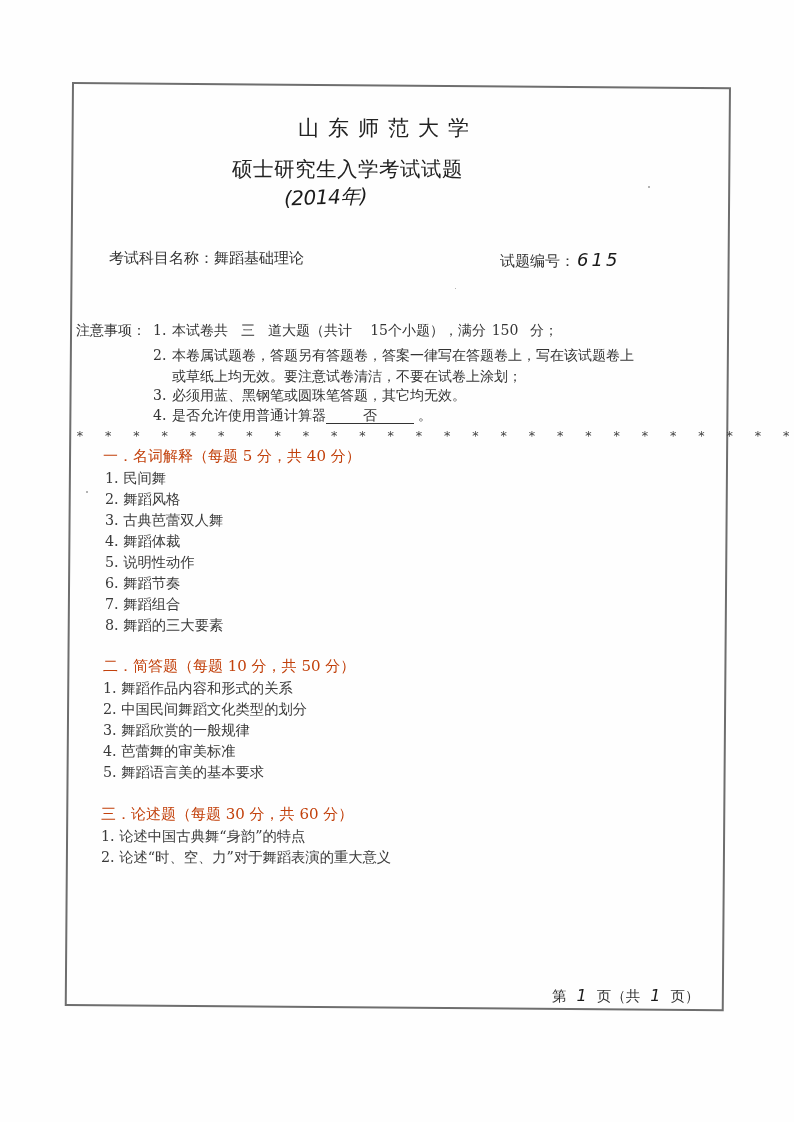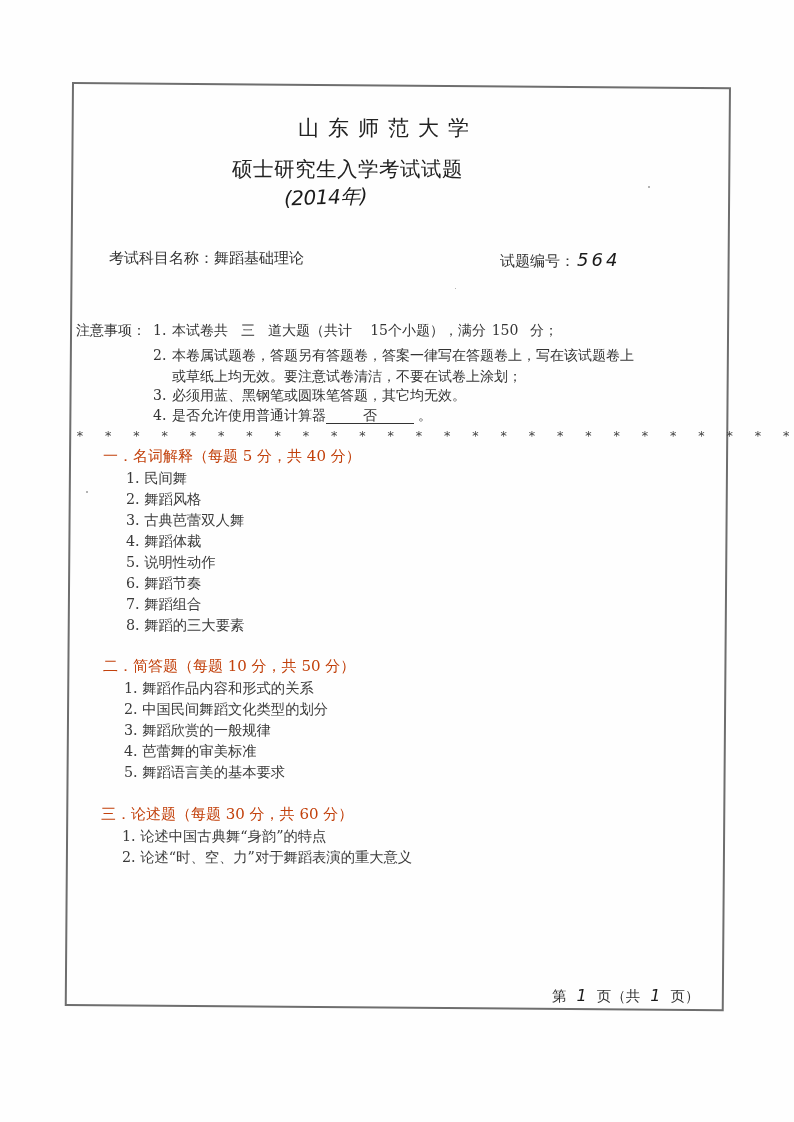--- a/index.html
+++ b/index.html
@@ -109,21 +109,20 @@
       font-family: "DejaVu Sans Mono", "Liberation Mono", monospace;
     }
 
     .section-title {
       font-size: 15px;
       color: #c2410c;
     }
     .item {
       font-size: 14.3px;
       color: #3a3a3a;
-      margin-left: 21px;
     }
     .speck {
       position: absolute;
       width: 2px; height: 2px;
       border-radius: 1px;
       background: #9a9a9a;
     }
     .footer {
       left: 552px; top: 986px;
       font-size: 14.5px;
@@ -147,21 +146,21 @@
   <div class="frame-left-fade"></div>
 
   <div class="abs univ">山东师范大学</div>
   <div class="abs exam-title">硕士研究生入学考试试题</div>
   <div class="abs year">(2014年)</div>
 
   <div class="abs subject">
     <span>考试科目名称：</span><span>舞蹈基础理论</span>
   </div>
   <div class="abs code" style="left:500px;">
-    <span>试题编号：</span><span class="hand">564</span>
+    <span>试题编号：</span><span class="hand">615</span>
   </div>
 
   <div class="abs notes note-label">注意事项：</div>
 
   <div class="abs notes note" style="top:320px;">
     <span class="num">1.</span><span>本试卷共</span><span style="display:inline-block;width:40px;text-align:center;">三</span><span>道大题（共计</span><span style="display:inline-block;width:36px;text-align:right;">15</span><span>个小题），满分</span><span style="display:inline-block;width:38px;text-align:center;">150</span><span style="margin-left:6px;">分；</span>
   </div>
 
   <div class="abs notes note" style="top:345px;">
     <span class="num">2.</span><span>本卷属试题卷，答题另有答题卷，答案一律写在答题卷上，写在该试题卷上</span>

